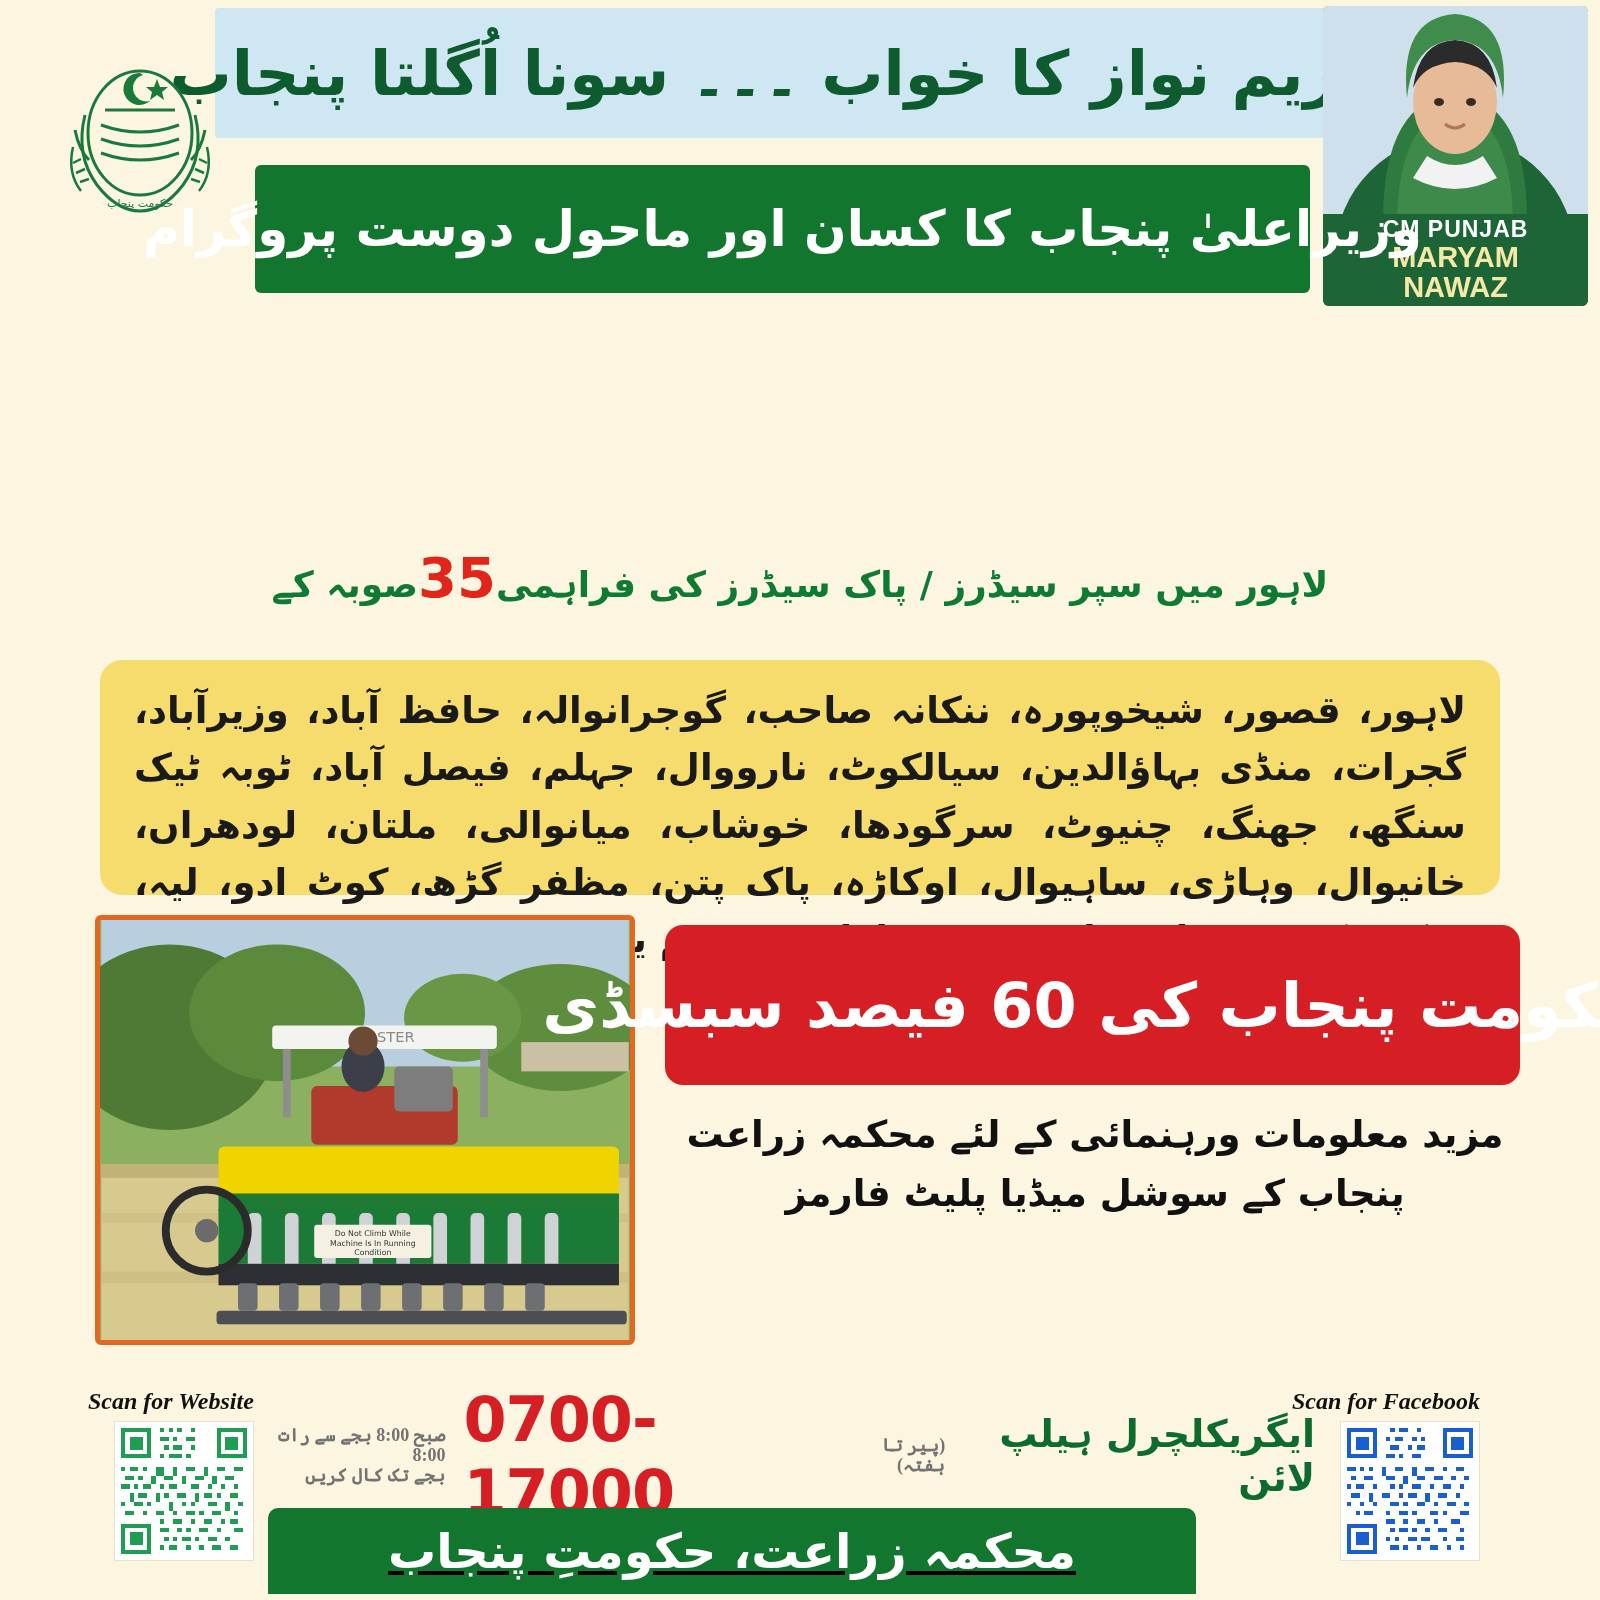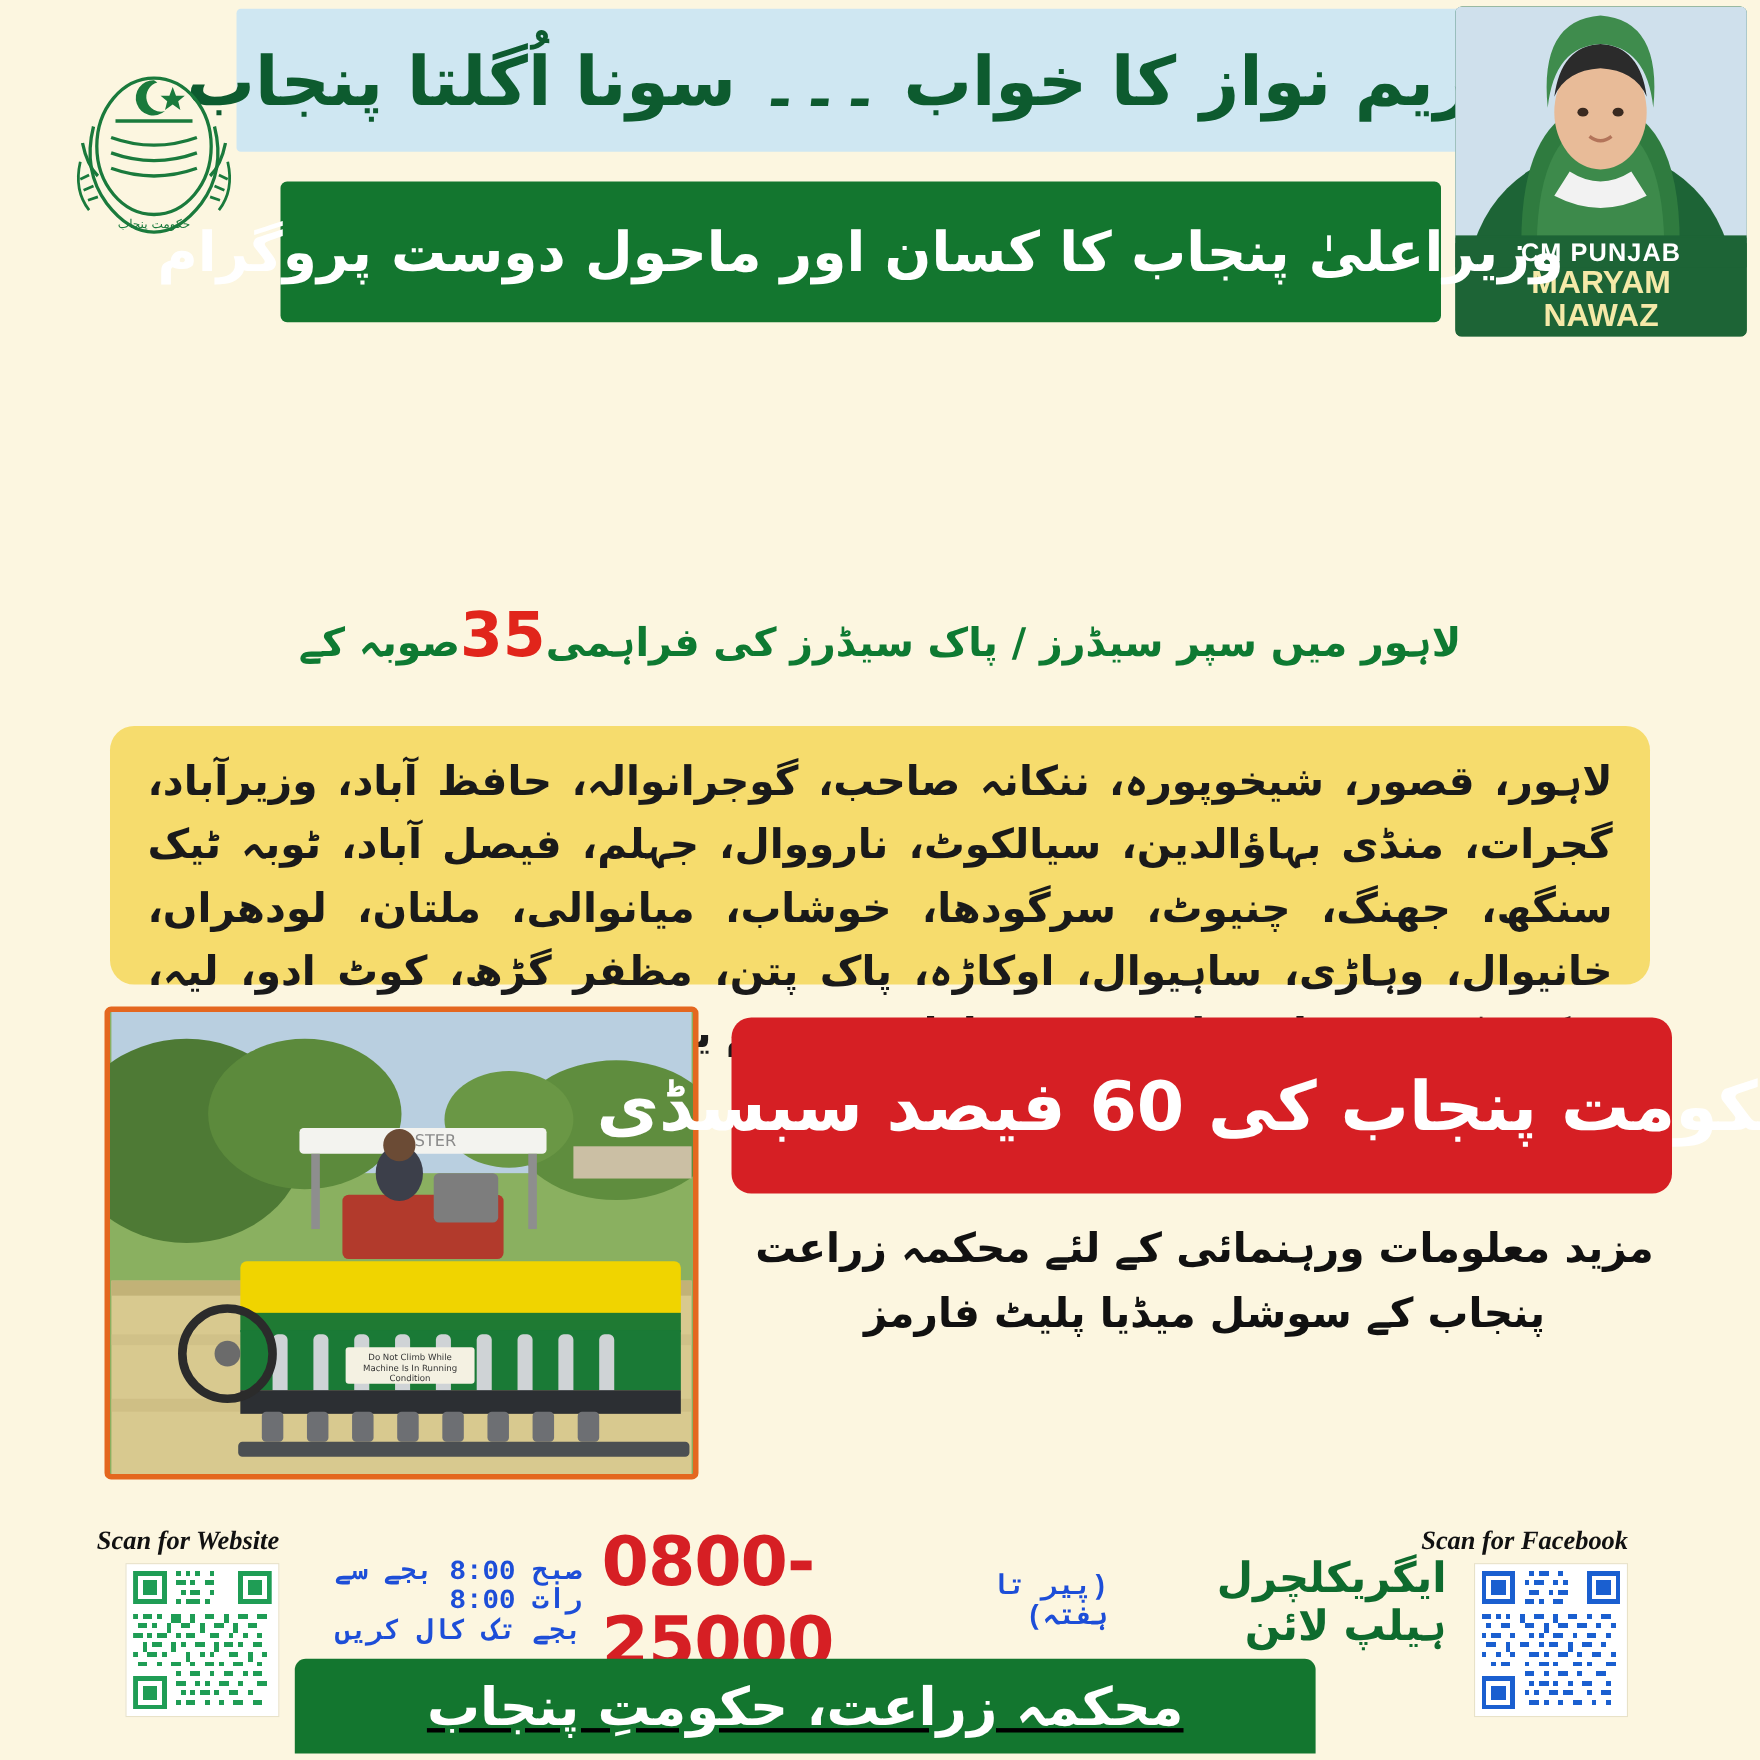--- a/index.html
+++ b/index.html
@@ -204,22 +204,22 @@
     position: absolute; left: 255px; top: 1420px;
     width: 1060px; height: 72px;
     display: flex; align-items: center; justify-content: center;
     direction: rtl;
   }
   .helpline .lbl {
     font-family: "DejaVu Sans", sans-serif;
     font-size: 38px; font-weight: bold; color: #0e6b2e;
   }
   .helpline .hours {
-    font-family: Liberation Mono, monospace;
-    font-size: 25px; font-weight: bold; color: #1d4ed8;
+    font-family: Liberation Serif, serif;
+    font-size: 18px; font-weight: bold; color: #737373;
     margin: 0 8px;
     line-height: 1.1;
   }
   .helpline .num {
     font-family: "DejaVu Sans", sans-serif;
     font-size: 62px; font-weight: bold; color: #d61f24;
     direction: ltr; margin: 0 10px;
     letter-spacing: -1px;
   }
 
@@ -600,21 +600,21 @@
             <rect x="23" y="27" width="1" height="1"></rect>
             <rect x="26" y="27" width="1" height="1"></rect>
         </g>
       </svg>
     </div>
   </div>
 
   <div class="helpline">
     <span class="lbl">ایگریکلچرل ہیلپ لائن</span>
     <span class="hours">(پیر تا ہفتہ)</span>
-    <span class="num">0800-25000</span>
+    <span class="num">0700-17000</span>
     <span class="hours">
       <span>صبح 8:00 بجے سے رات 8:00</span><br>
       <span>بجے تک کال کریں</span>
     </span>
   </div>
 
   <div class="footer-bar">
     <span>محکمہ زراعت، حکومتِ پنجاب</span>
   </div>
 

